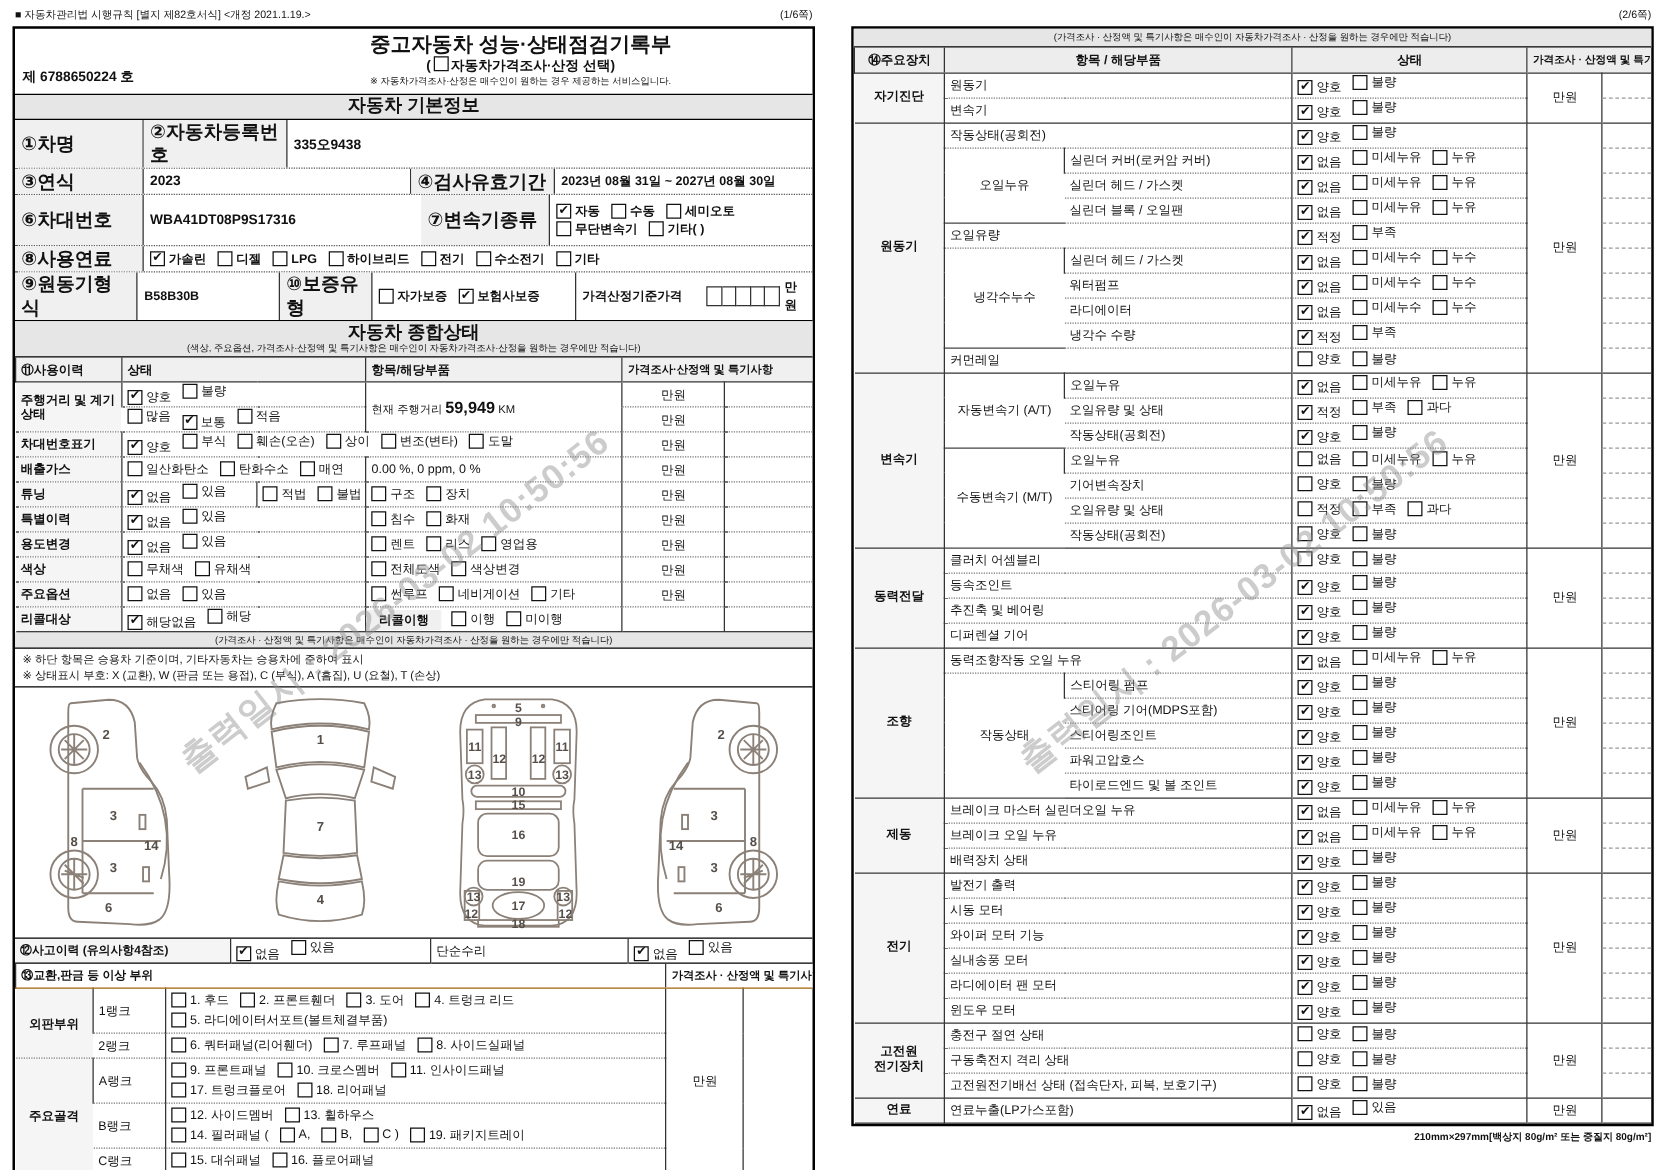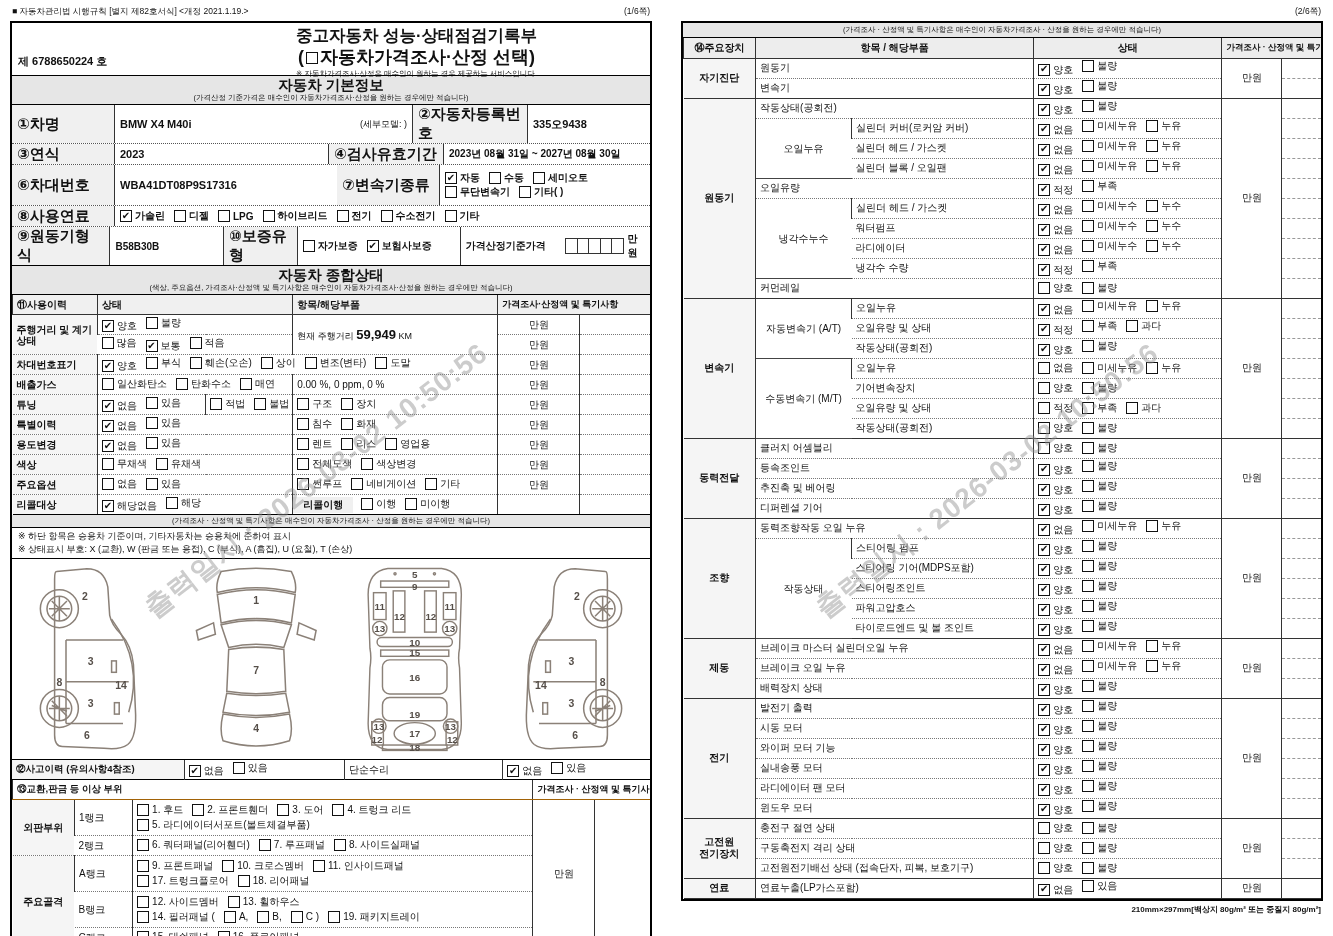--- a/index.html
+++ b/index.html
@@ -8,21 +8,21 @@
   .page{position:absolute;top:4px;width:642px;}
   #page1{left:10px;} #page2{left:681px;}
   .topline{display:flex;justify-content:space-between;font-size:8.5px;padding:2px 2px 3px 2px;font-weight:normal;}
   .topline.right-only{justify-content:flex-end;}
   .mainbox{border:2px solid #000;background:#fff;}
   
   .titleblock{display:flex;border-bottom:1.5px solid #000;height:52px;}
   .docno{width:165px;display:flex;align-items:flex-end;padding:0 0 6px 6px;font-size:11px;font-weight:bold;}
   .titles{flex:1;text-align:center;padding-top:2px;}
   .t1{font-size:16.5px;font-weight:bold;letter-spacing:0px;}
-  .t2{font-size:18px;font-weight:bold;margin-top:-2px;}
+  .t2{font-size:11px;font-weight:bold;margin-top:-2px;}
   .t2 .cb{margin:0 2px -1px 2px;}
   .t3{font-size:7.5px;margin-top:0px;}
   .sechead{background:#e6e6e6;text-align:center;border-bottom:1px solid #000;border-top:1px solid #000;padding:1px 0 2px 0;}
   .sh1{font-size:14.5px;font-weight:bold;line-height:16px;}
   .sh2{font-size:7.5px;line-height:9px;}
   
   .irow{display:flex;border-bottom:1px dotted #555;min-height:20px;align-items:stretch;}
   .irow:last-child{border-bottom:1px solid #000;}
   .ic{display:flex;align-items:center;padding:0 5px;border-right:1px solid #333;font-weight:bold;}
   .ic:last-child{border-right:none;}
@@ -112,30 +112,25 @@
         <div class="docno">제 6788650224 호</div>
         <div class="titles">
           <div class="t1">중고자동차 성능·상태점검기록부</div>
           <div class="t2"><span>(</span><span class="cb"></span><span>자동차가격조사·산정 선택</span><span>)</span></div>
           <div class="t3">※ 자동차가격조사·산정은 매수인이 원하는 경우 제공하는 서비스입니다.</div>
         </div>
       </div>
 
       <div class="sechead" style="border-top:none">
         <div class="sh1">자동차 기본정보</div>
-        <div class="sh2">(가격산정 기준가격은 매수인이 자동차가격조사·산정을 원하는 경우에만 적습니다)</div>
       </div>
 
       <div>
         <div class="irow">
           <div class="ic lab" style="width:92px">①차명</div>
-          <div class="ic val" style="flex:1;justify-content:space-between">
-            <span>BMW X4 M40i</span>
-            <span class="small">(세부모델:   )</span>
-          </div>
           <div class="ic lab" style="width:104px">②자동차등록번호</div>
           <div class="ic val" style="width:112px">335오9438</div>
         </div>
         <div class="irow">
           <div class="ic lab" style="width:92px">③연식</div>
           <div class="ic val" style="flex:1">2023</div>
           <div class="ic lab" style="width:104px">④검사유효기간</div>
           <div class="ic" style="width:196px;font-weight:bold">2023년 08월 31일 ~ 2027년 08월 30일</div>
         </div>
         <div class="irow" style="min-height:40px">

